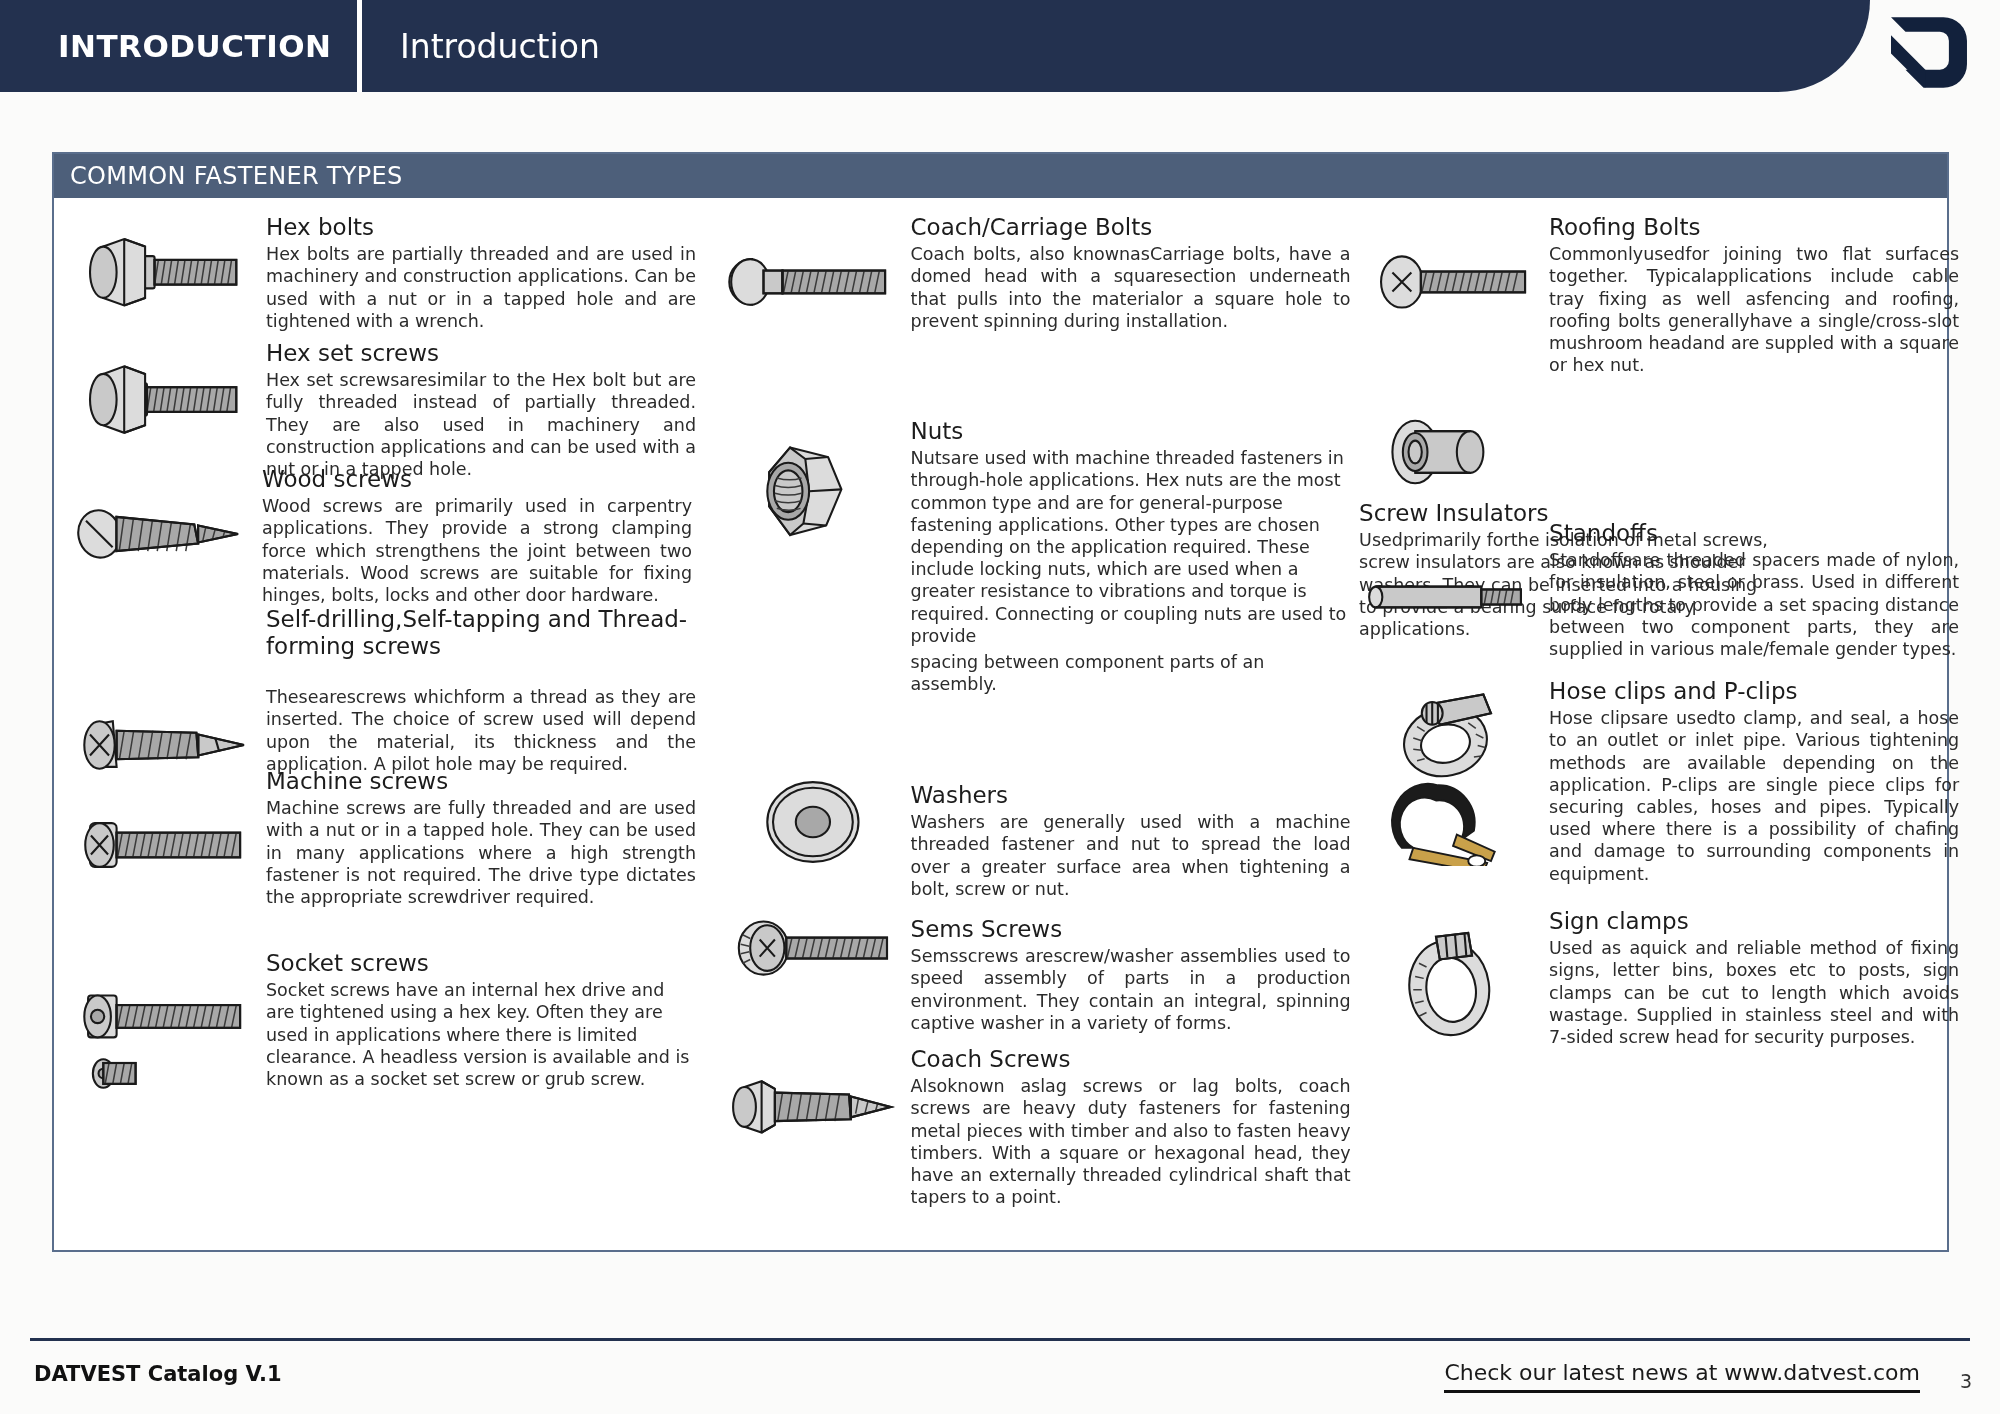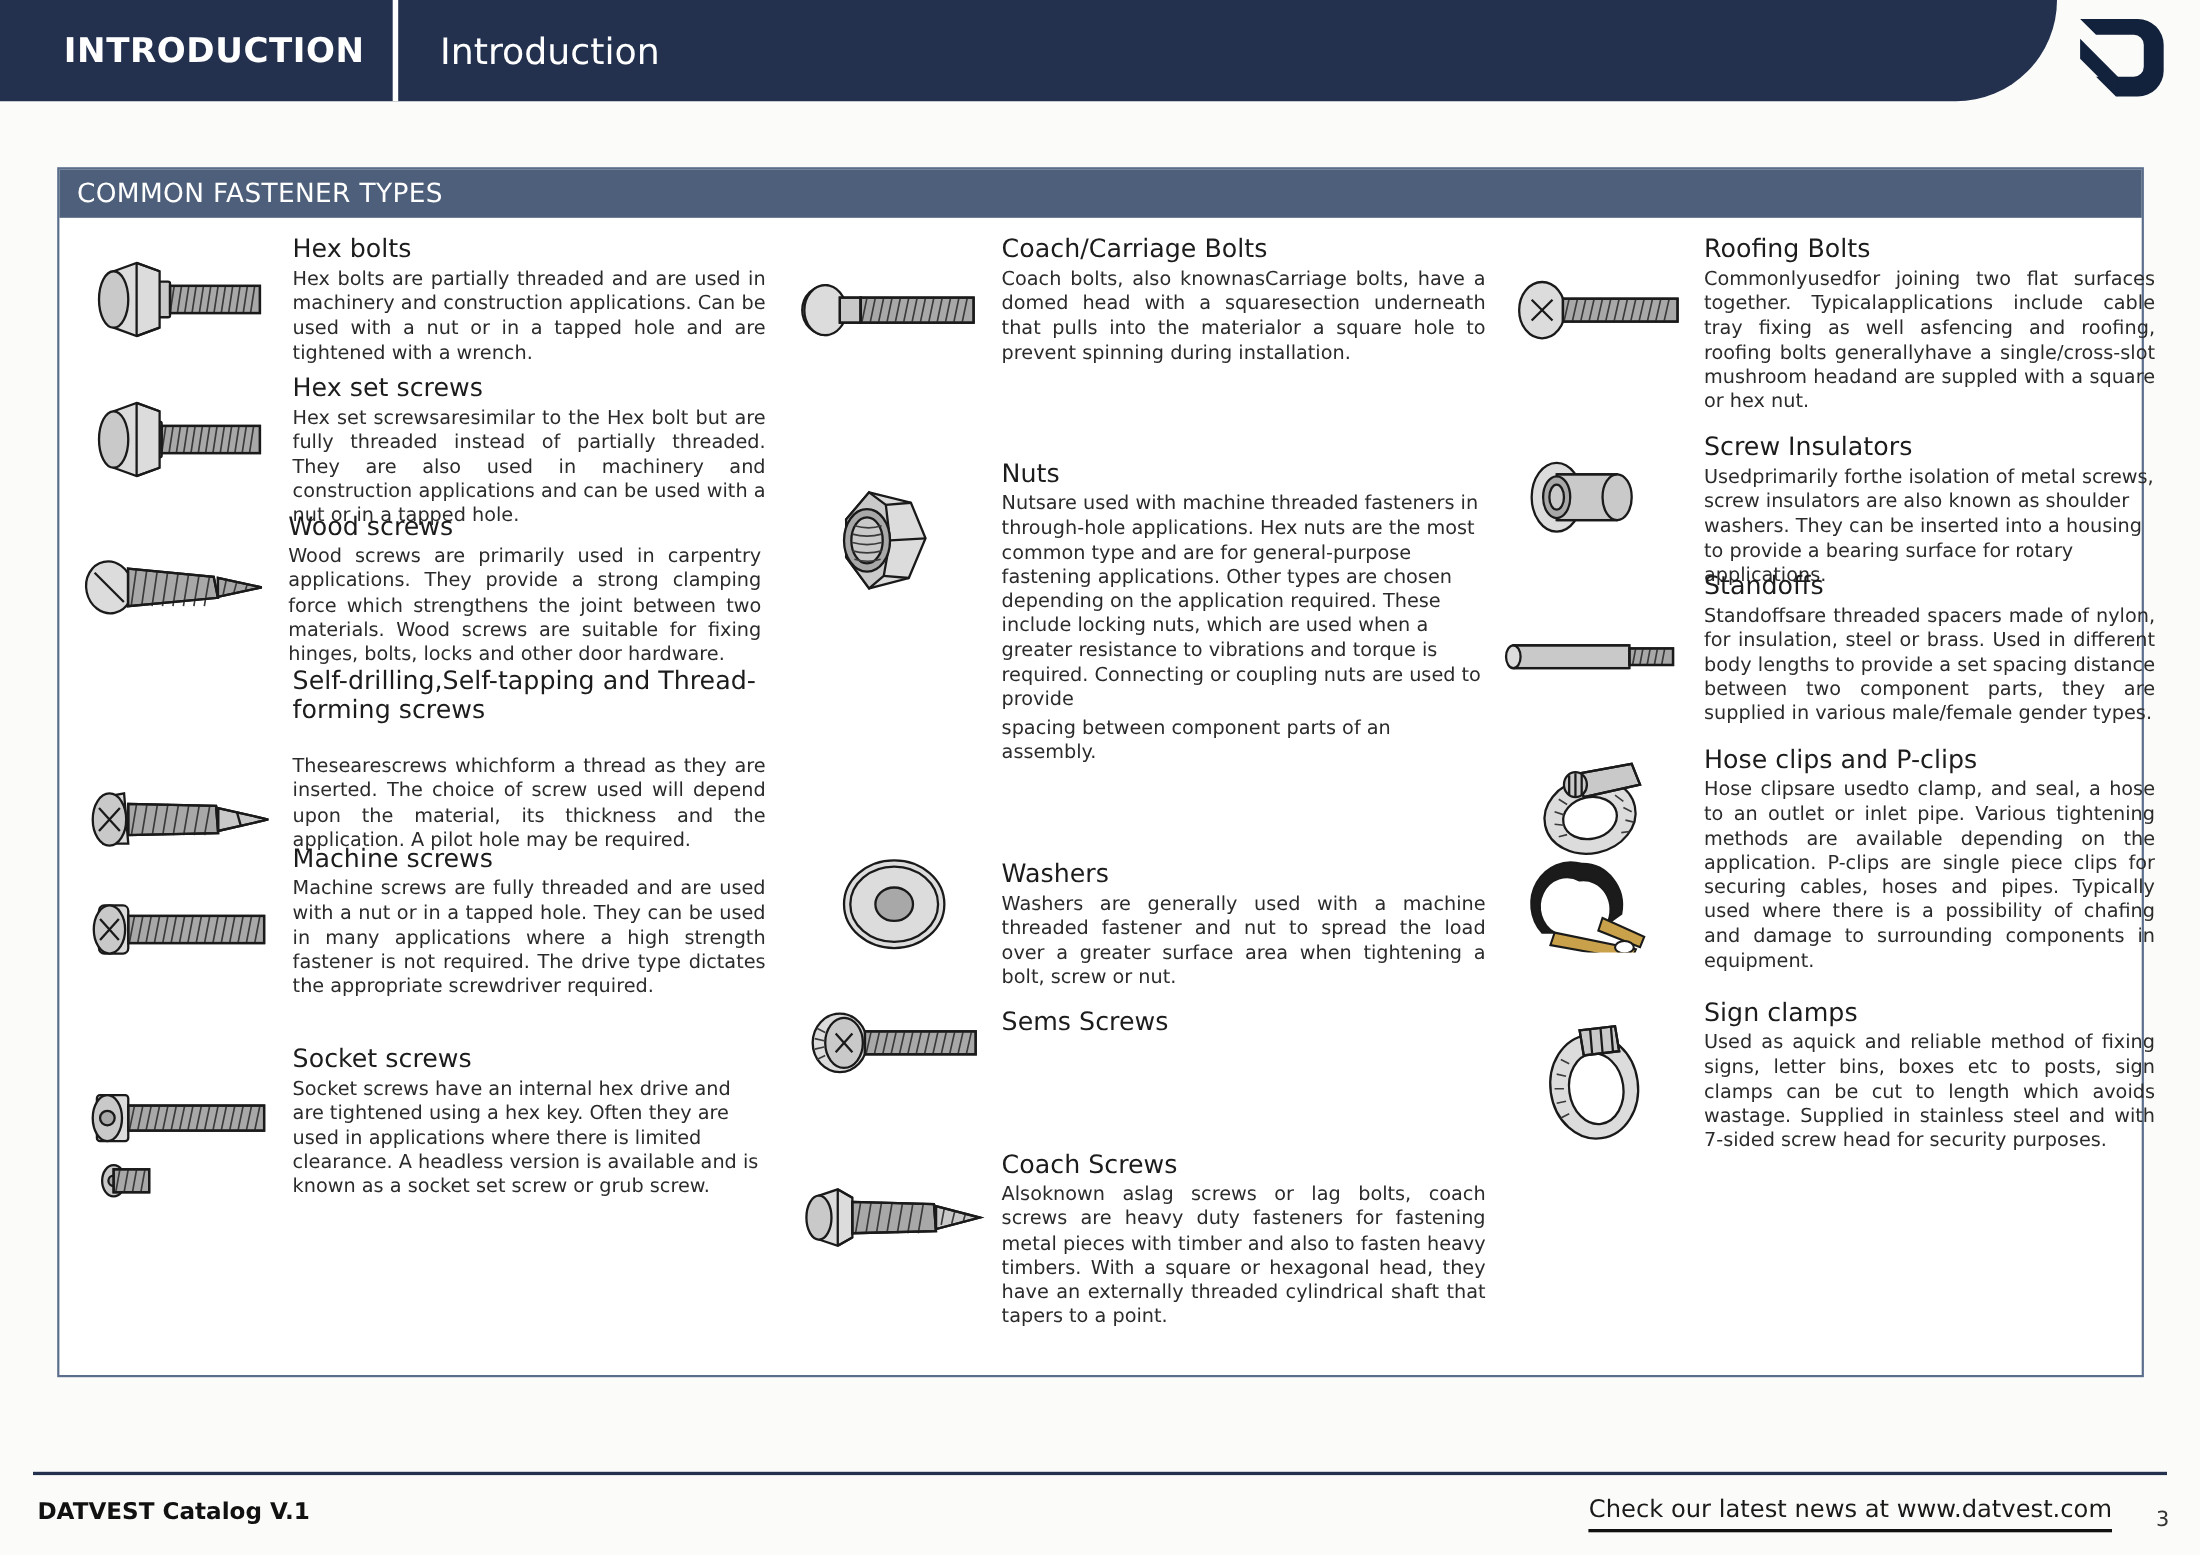--- a/index.html
+++ b/index.html
@@ -366,20 +366,21 @@
                 <rect class="mtl-dark" x="54" y="17" width="106" height="22"></rect>
                 <g class="thr">
                   <path d="M60 17 l-5 22 M68 17 l-5 22 M76 17 l-5 22 M84 17 l-5 22 M92 17 l-5 22 M100 17 l-5 22 M108 17 l-5 22 M116 17 l-5 22 M124 17 l-5 22 M132 17 l-5 22 M140 17 l-5 22 M148 17 l-5 22 M156 17 l-5 22"></path>
                 </g>
                 <rect class="ln" x="54" y="17" width="106" height="22" fill="none"></rect>
               </g>
             </svg>
           </div>
           <div class="txt" style="width:420px; padding-top:14px;">
             <h3 class="title">Sems Screws</h3>
+            <p class="desc">Semsscrews arescrew/washer assemblies used to speed assembly of parts in a production environment. They contain an integral, spinning captive washer in a variety of forms.</p>
           </div>
         </div>
 
         <div class="entry" style="top:838px; left:0px; width:640px;">
           <div class="figure" style="width:200px; padding-top:16px;">
             <svg viewBox="0 0 200 90" width="190" height="86">
               <g transform="translate(4,18)">
                 <path class="mtl-light" d="M26 8 L44 2 L58 10 L58 48 L44 56 L26 50 Z"></path>
                 <ellipse class="mtl-body" cx="26" cy="29" rx="12" ry="21"></ellipse>
                 <path class="ln" d="M44 2 L44 56 M44 2 L58 10 M44 56 L58 48"></path>
@@ -418,21 +419,21 @@
                 <rect class="ln" x="56" y="17" width="110" height="22" fill="none"></rect>
               </g>
             </svg>
           </div>
           <div class="txt" style="width:410px;">
             <h3 class="title">Roofing Bolts</h3>
             <p class="desc">Commonlyusedfor joining two flat surfaces together. Typicalapplications include cable tray fixing as well asfencing and roofing, roofing bolts generallyhave a single/cross-slot mushroom headand are suppled with a square or hex nut.</p>
           </div>
         </div>
 
-        <div class="entry" style="top:186px; left:0px; width:600px;">
+        <div class="entry" style="top:186px; left:0px; width:600px;flex-direction:column;">
           <div class="figure" style="width:190px; padding-top:10px;">
             <svg viewBox="0 0 190 100" width="180" height="96">
               <g transform="translate(22,14)">
                 <ellipse class="mtl-light" cx="32" cy="36" rx="24" ry="33"></ellipse>
                 <rect class="mtl-body" x="32" y="14" width="58" height="44"></rect>
                 <ellipse class="mtl-body" cx="90" cy="36" rx="14" ry="22"></ellipse>
                 <ellipse class="mtl-dark" cx="32" cy="36" rx="13" ry="20"></ellipse>
                 <ellipse class="mtl-body" cx="32" cy="36" rx="7" ry="12"></ellipse>
                 <path class="ln" d="M32 14 L90 14 M32 58 L90 58" fill="none"></path>
               </g>

